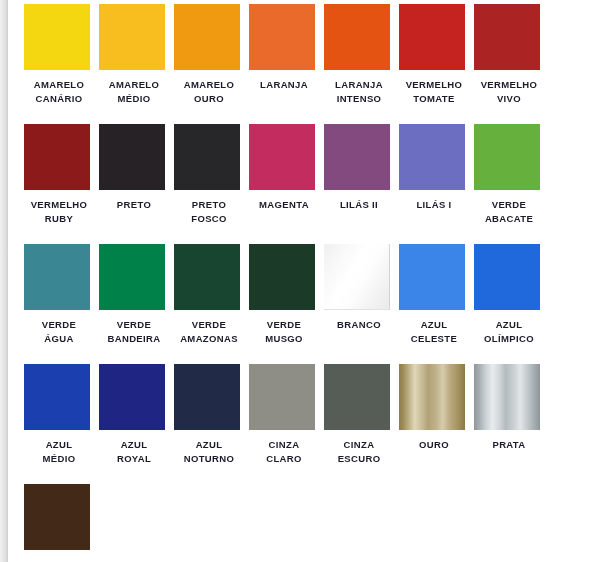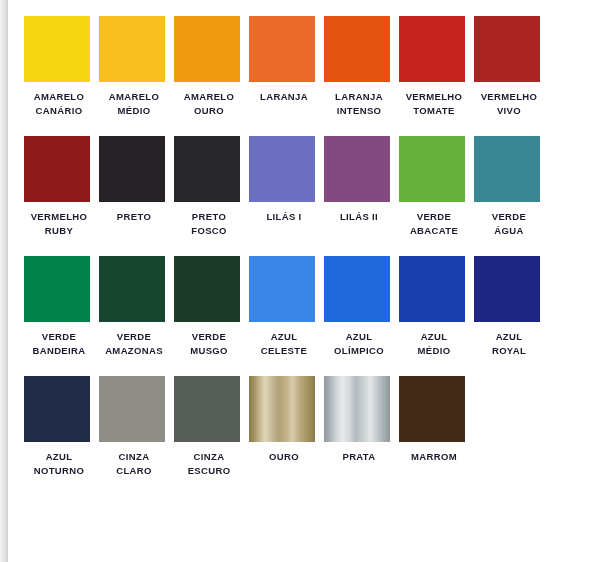--- a/index.html
+++ b/index.html
@@ -44,21 +44,20 @@
     padding-left: 15px;
     padding-top: 4px;
   }
 
   .swatch-cell {
     width: 75px;
     height: 152px;
     display: flex;
     flex-direction: column;
     align-items: flex-start;
-    margin-top: 12px;
   }
   .swatch-cell.empty { visibility: hidden; }
 
   .swatch-chip {
     width: 66px;
     height: 66px;
     flex: 0 0 66px;
   }
 
   .swatch-label {
@@ -123,28 +122,32 @@
       <div class="swatch-cell">
         <div class="swatch-chip" style="background: rgb(38, 34, 38);"></div>
         <div class="swatch-label">PRETO</div>
       </div>
       <div class="swatch-cell">
         <div class="swatch-chip" style="background: rgb(39, 38, 40);"></div>
         <div class="swatch-label">PRETO
 FOSCO</div>
       </div>
       <div class="swatch-cell">
+        <div class="swatch-chip" style="background: rgb(195, 44, 95);"></div>
+        <div class="swatch-label">MAGENTA</div>
+      </div>
+      <div class="swatch-cell">
+        <div class="swatch-chip" style="background: rgb(131, 74, 127);"></div>
+        <div class="swatch-label">LILÁS II</div>
+      </div>
+      <div class="swatch-cell">
         <div class="swatch-chip" style="background: rgb(108, 110, 194);"></div>
         <div class="swatch-label">LILÁS I</div>
       </div>
       <div class="swatch-cell">
-        <div class="swatch-chip" style="background: rgb(131, 74, 127);"></div>
-        <div class="swatch-label">LILÁS II</div>
-      </div>
-      <div class="swatch-cell">
         <div class="swatch-chip" style="background: rgb(102, 176, 61);"></div>
         <div class="swatch-label">VERDE
 ABACATE</div>
       </div>
       <div class="swatch-cell">
         <div class="swatch-chip" style="background: rgb(58, 135, 147);"></div>
         <div class="swatch-label">VERDE
 ÁGUA</div>
       </div>
       <div class="swatch-cell">
@@ -154,20 +157,24 @@
       </div>
       <div class="swatch-cell">
         <div class="swatch-chip" style="background: rgb(23, 69, 47);"></div>
         <div class="swatch-label">VERDE
 AMAZONAS</div>
       </div>
       <div class="swatch-cell">
         <div class="swatch-chip" style="background: rgb(27, 59, 40);"></div>
         <div class="swatch-label">VERDE
 MUSGO</div>
+      </div>
+      <div class="swatch-cell">
+        <div class="swatch-chip" style="background: linear-gradient(122deg, rgb(239, 239, 239) 0%, rgb(247, 247, 247) 18%, rgb(255, 255, 255) 42%, rgb(253, 253, 253) 58%, rgb(242, 242, 242) 80%, rgb(233, 233, 233) 100%); box-shadow: rgb(211, 211, 211) -1px 0px 0px inset, rgb(226, 226, 226) 0px -1px 0px inset;"></div>
+        <div class="swatch-label">BRANCO</div>
       </div>
       <div class="swatch-cell">
         <div class="swatch-chip" style="background: rgb(59, 133, 232);"></div>
         <div class="swatch-label">AZUL
 CELESTE</div>
       </div>
       <div class="swatch-cell">
         <div class="swatch-chip" style="background: rgb(32, 105, 220);"></div>
         <div class="swatch-label">AZUL
 OLÍMPICO</div>

